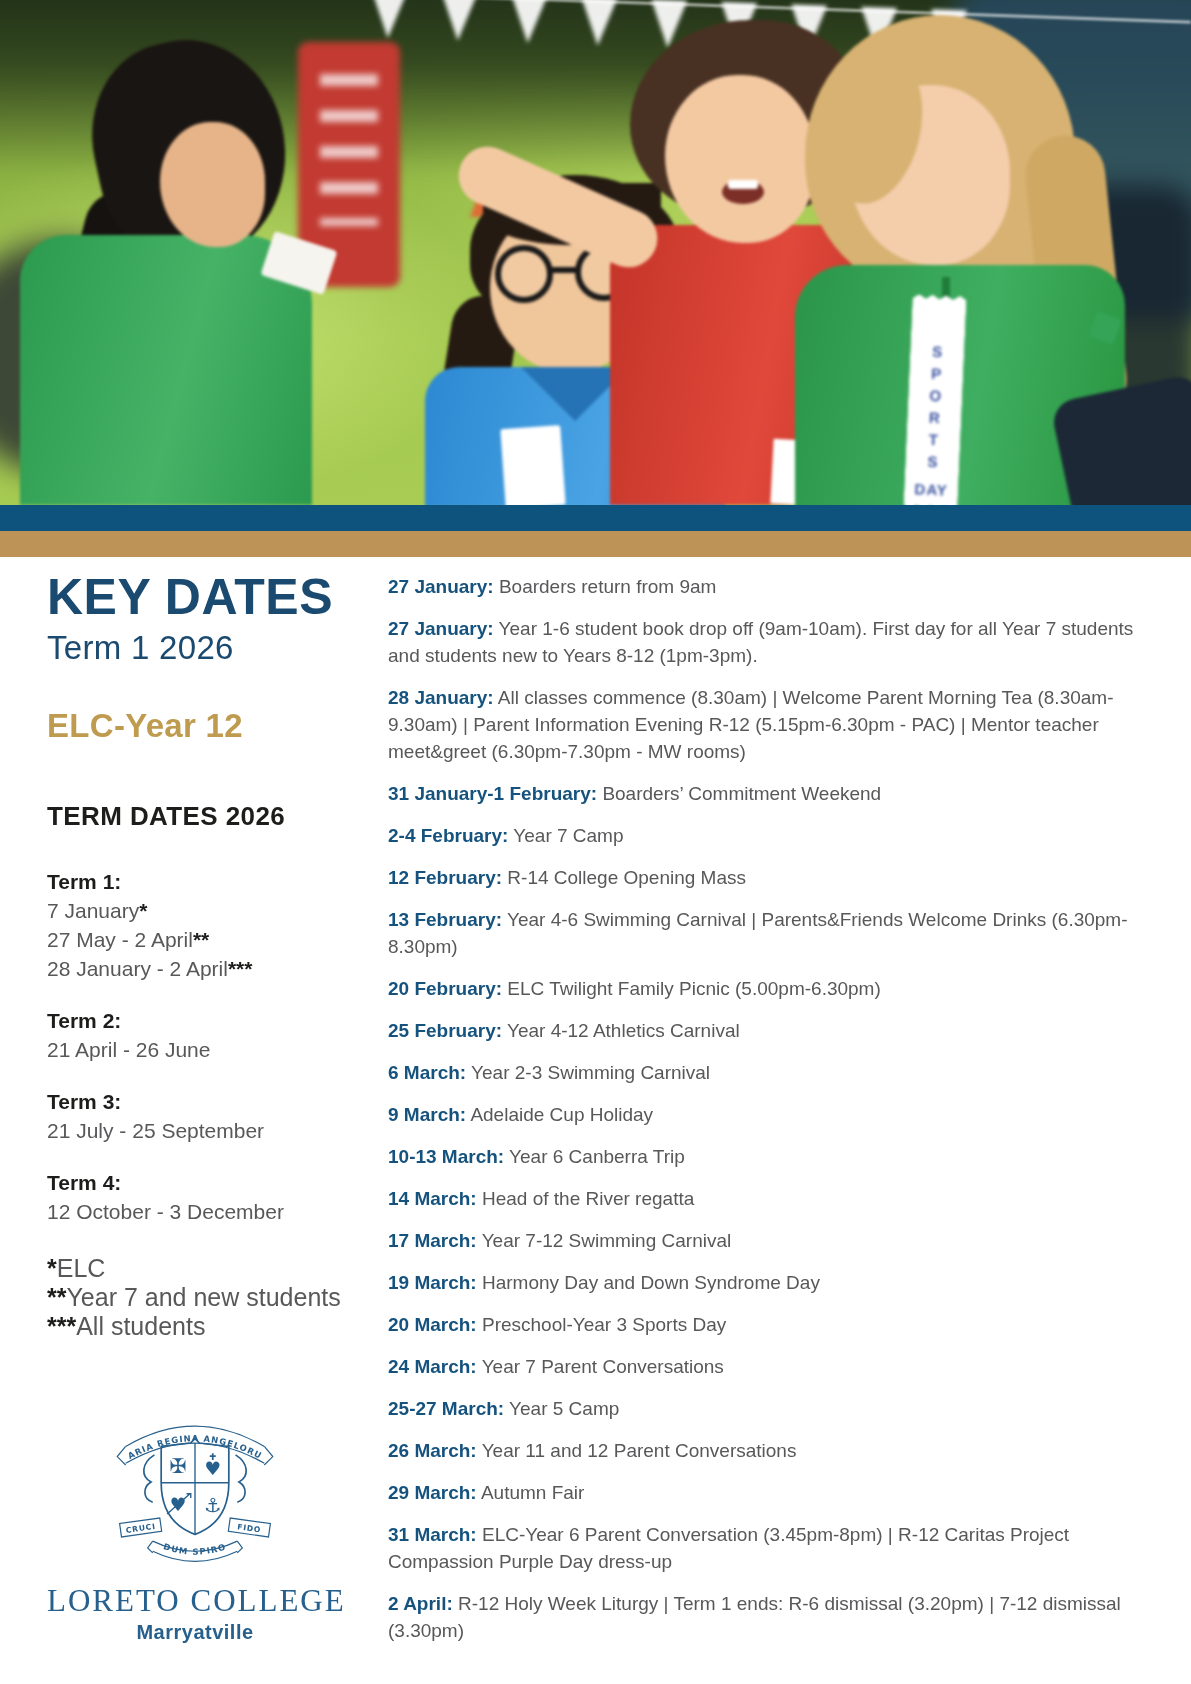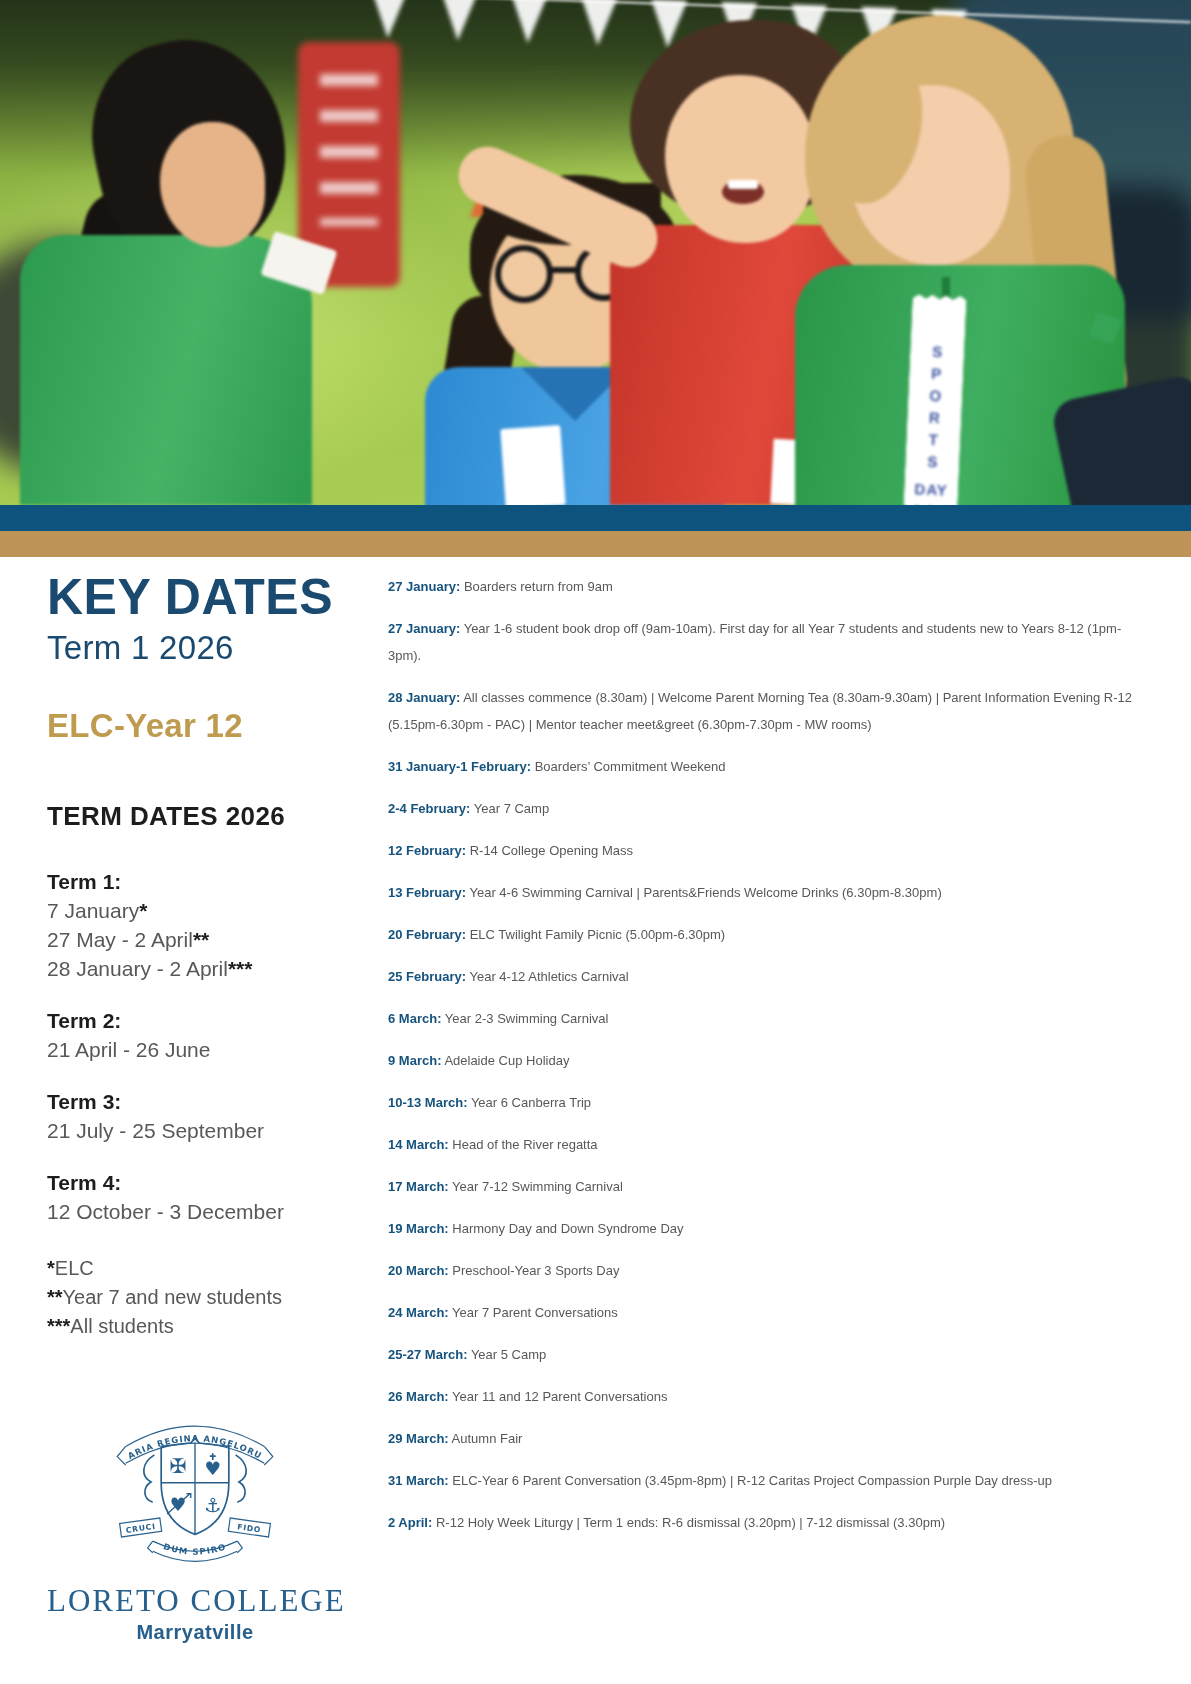--- a/index.html
+++ b/index.html
@@ -94,28 +94,28 @@
   .title{font-size:50px;font-weight:800;letter-spacing:.5px;color:var(--heading-navy);line-height:1.04}
   .subtitle{font-size:33px;font-weight:500;color:var(--heading-navy);margin-top:6px;letter-spacing:.3px}
   .audience{font-size:33px;font-weight:800;color:var(--gold-text);margin-top:40px;letter-spacing:.3px}
   .term-heading{font-size:26px;font-weight:800;color:var(--ink-black);margin-top:56px;letter-spacing:.4px}
   .term-block{margin-top:24px}
   .term-block:first-child{margin-top:36px}
   .term-label{font-size:21px;font-weight:700;color:var(--ink-black);line-height:28px}
   .term-line{font-size:21px;color:var(--body-gray);line-height:29px}
   .term-line b,.footnote b{color:var(--ink-black);font-weight:800}
   .footnotes{margin-top:28px}
-  .footnote{font-size:20px;color:var(--body-gray);line-height:29px}
+  .footnote{font-size:25px;color:var(--body-gray);line-height:29px}
 
   .logo{margin-top:56px;width:296px;text-align:center}
   .logo svg{display:block;margin:0 auto}
   .logo-name{font-family:"Liberation Serif","DejaVu Serif",serif;font-size:31px;letter-spacing:2px;color:var(--crest-blue);margin-top:6px;white-space:nowrap}
   .logo-sub{font-size:20px;font-weight:700;color:var(--crest-blue);margin-top:2px;letter-spacing:.5px}
 
-  .event{font-size:13px;line-height:27px;margin-bottom:15px;color:var(--body-gray)}
+  .event{font-size:19px;line-height:27px;margin-bottom:15px;color:var(--body-gray)}
   .event-date{font-weight:800;color:var(--date-navy)}
   .crest-text{font-family:"DejaVu Sans",sans-serif;fill:var(--crest-blue);font-weight:700}
 </style>
 </head>
 <body>
 
 <div class="page">
 
   <div class="hero">
     <div class="grass"></div>

